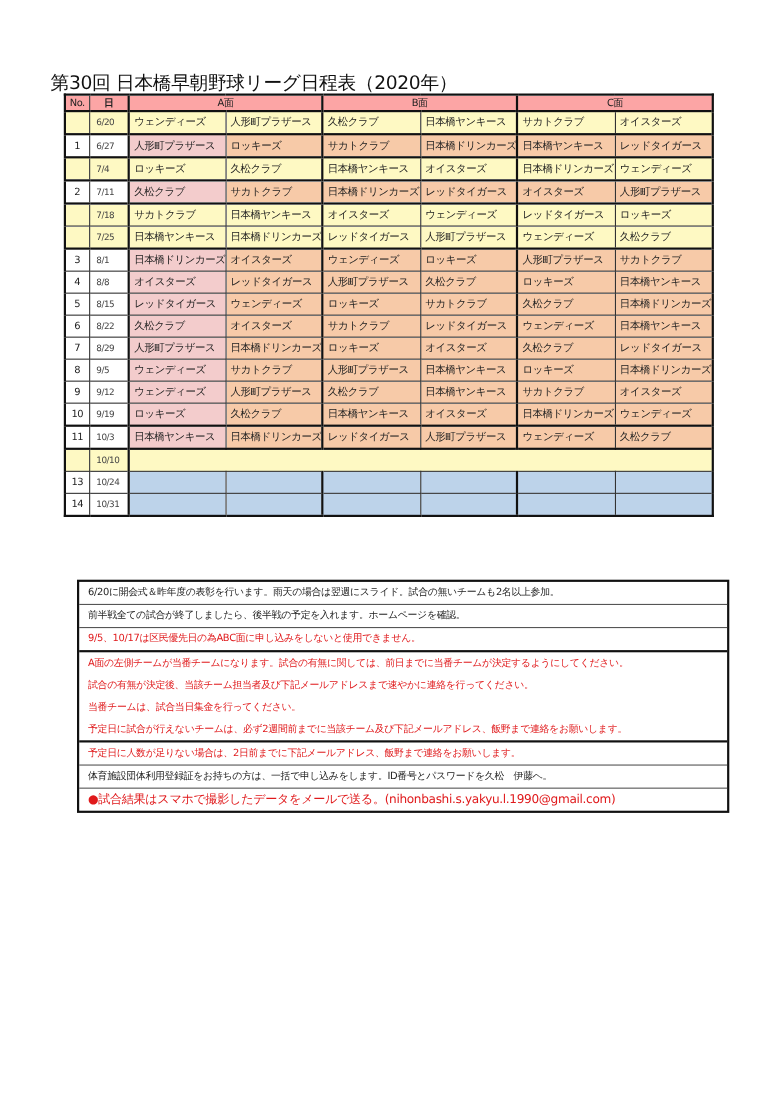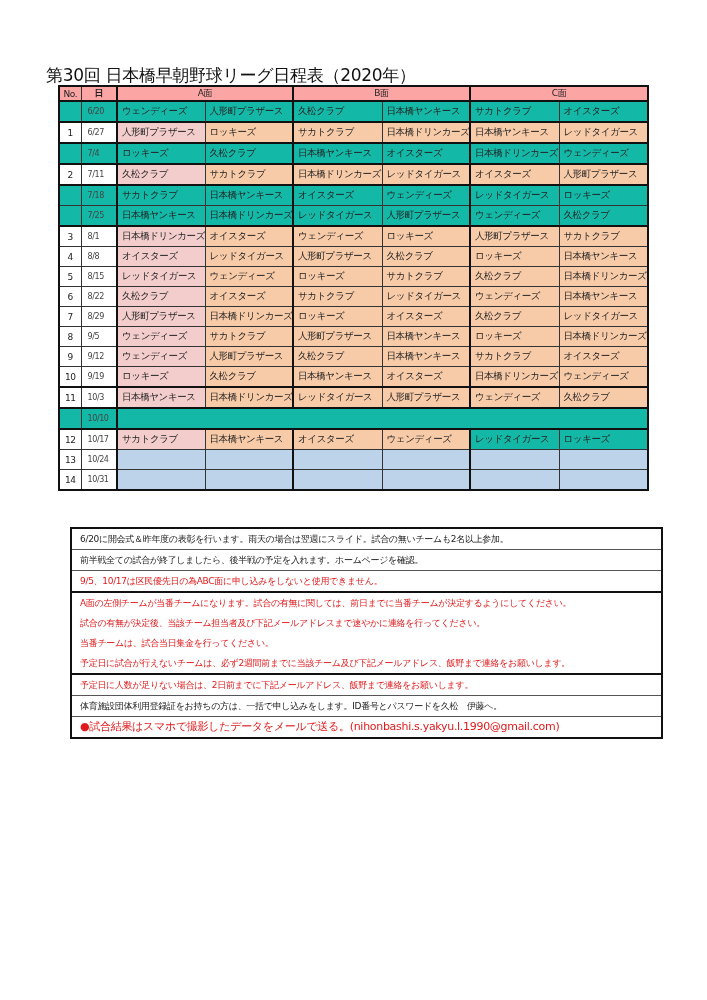--- a/index.html
+++ b/index.html
@@ -6,21 +6,21 @@
   body { width:707px; height:1000px; position:relative; font-family:"DejaVu Sans", sans-serif; color:#222; }
   .title { position:absolute; left:46px; top:64px; font-size:17px; color:#111; white-space:nowrap; letter-spacing:-0.3px; }
   table.sched { position:absolute; left:58px; top:85px; border-collapse:collapse; table-layout:fixed; width:589px; }
   table.sched td { border:1px solid #333; height:19px; padding:0 0 0 4px; font-size:9.5px; white-space:nowrap; overflow:hidden; letter-spacing:-0.4px; }
   table.sched tr.hdr td { height:13px; text-align:center; font-size:9px; padding:0; background:#fca5a5; border-top:2px solid #111; }
   table.sched td.no { text-align:center; padding:0; font-size:9px; }
   table.sched td.dt { font-size:8px; color:#444; padding-left:6px; }
   table.sched tr.thick td { border-top:2px solid #111; }
   table.sched td.c-left  { border-left:2px solid #111; }
   table.sched td.c-right { border-right:2px solid #111; }
-  .gray { background:#14b8a6; }
+  .gray { background:#fef9c3; }
   .pink { background:#f3cccc; }
   .orange { background:#f7caa8; }
   .blue { background:#bdd3ea; }
   .white { background:#ffffff; }
   .notes { position:absolute; left:70px; top:527px; width:589px; border:2px solid #111; border-collapse:collapse; }
   .notes .row { height:20px; line-height:20px; padding-left:8px; font-size:9px; border-bottom:1px solid #555; white-space:nowrap; overflow:hidden; letter-spacing:-0.3px; }
   .notes .row.last { border-bottom:none; font-size:11px; }
   .notes .row.thickb { border-bottom:2px solid #111; }
   .red { color:#e0191b; }
   .black { color:#222; }
@@ -197,30 +197,20 @@
         <td class="orange c-left">レッドタイガース</td>
         <td class="orange">人形町プラザース</td>
         <td class="orange c-left">ウェンディーズ</td>
         <td class="orange c-right">久松クラブ</td>
       </tr>
       <tr class="thick">
         <td class="no c-left gray"></td>
         <td class="dt gray">10/10</td>
         <td colspan="6" class="gray c-left c-right"></td>
       </tr>
-      <tr class="thick">
-        <td class="no c-left white">12</td>
-        <td class="dt white">10/17</td>
-        <td class="pink c-left">サカトクラブ</td>
-        <td class="orange">日本橋ヤンキース</td>
-        <td class="orange c-left">オイスターズ</td>
-        <td class="orange">ウェンディーズ</td>
-        <td class="gray c-left">レッドタイガース</td>
-        <td class="gray c-right">ロッキーズ</td>
-      </tr>
       <tr>
         <td class="no c-left white">13</td>
         <td class="dt white">10/24</td>
         <td class="blue c-left"></td>
         <td class="blue"></td>
         <td class="blue c-left"></td>
         <td class="blue"></td>
         <td class="blue c-left"></td>
         <td class="blue c-right"></td>
       </tr>

